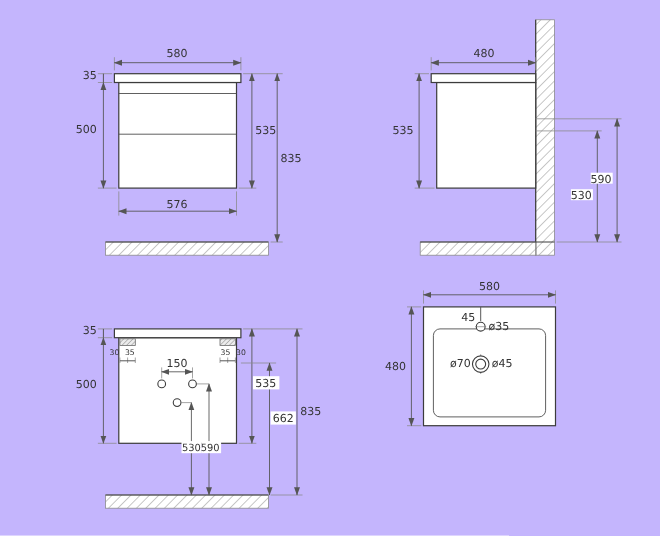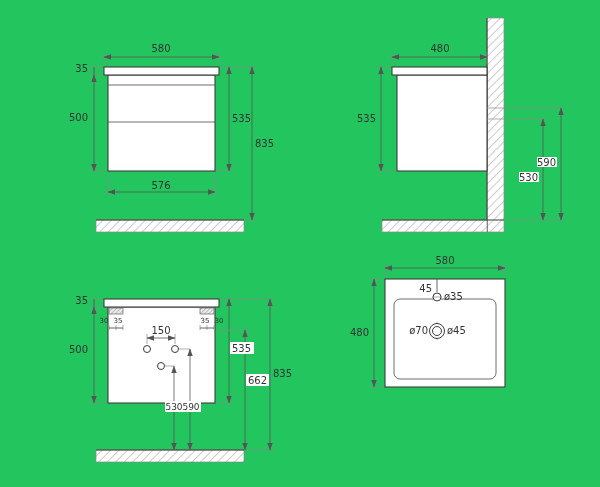--- a/index.html
+++ b/index.html
@@ -1,16 +1,16 @@
 <!DOCTYPE html>
 <html><head>
 <meta charset="utf-8">
 <style>
   html,body{margin:0;padding:0;background:#fff}
-  .wrap{position:relative;width:600px;height:487px;background:#22c55e;overflow:hidden}
+  .wrap{position:relative;width:600px;height:487px;background:#c4b5fd;overflow:hidden}
   svg text{font-family:"DejaVu Sans",sans-serif}
   .t{font-size:10px;fill:#333;text-anchor:middle}
   .e{text-anchor:end}
   .s{text-anchor:start}
   .t7{font-size:7px}
   .t9{font-size:9px}
   .obj{stroke:#3c3c3c;stroke-width:1.1;fill:none}
   .objf{stroke:#3c3c3c;stroke-width:1.1;fill:#fff}
   .obj2{stroke:#4a4a4a;stroke-width:0.8;fill:none}
   .ext{stroke:#8a8a8a;stroke-width:0.7}

